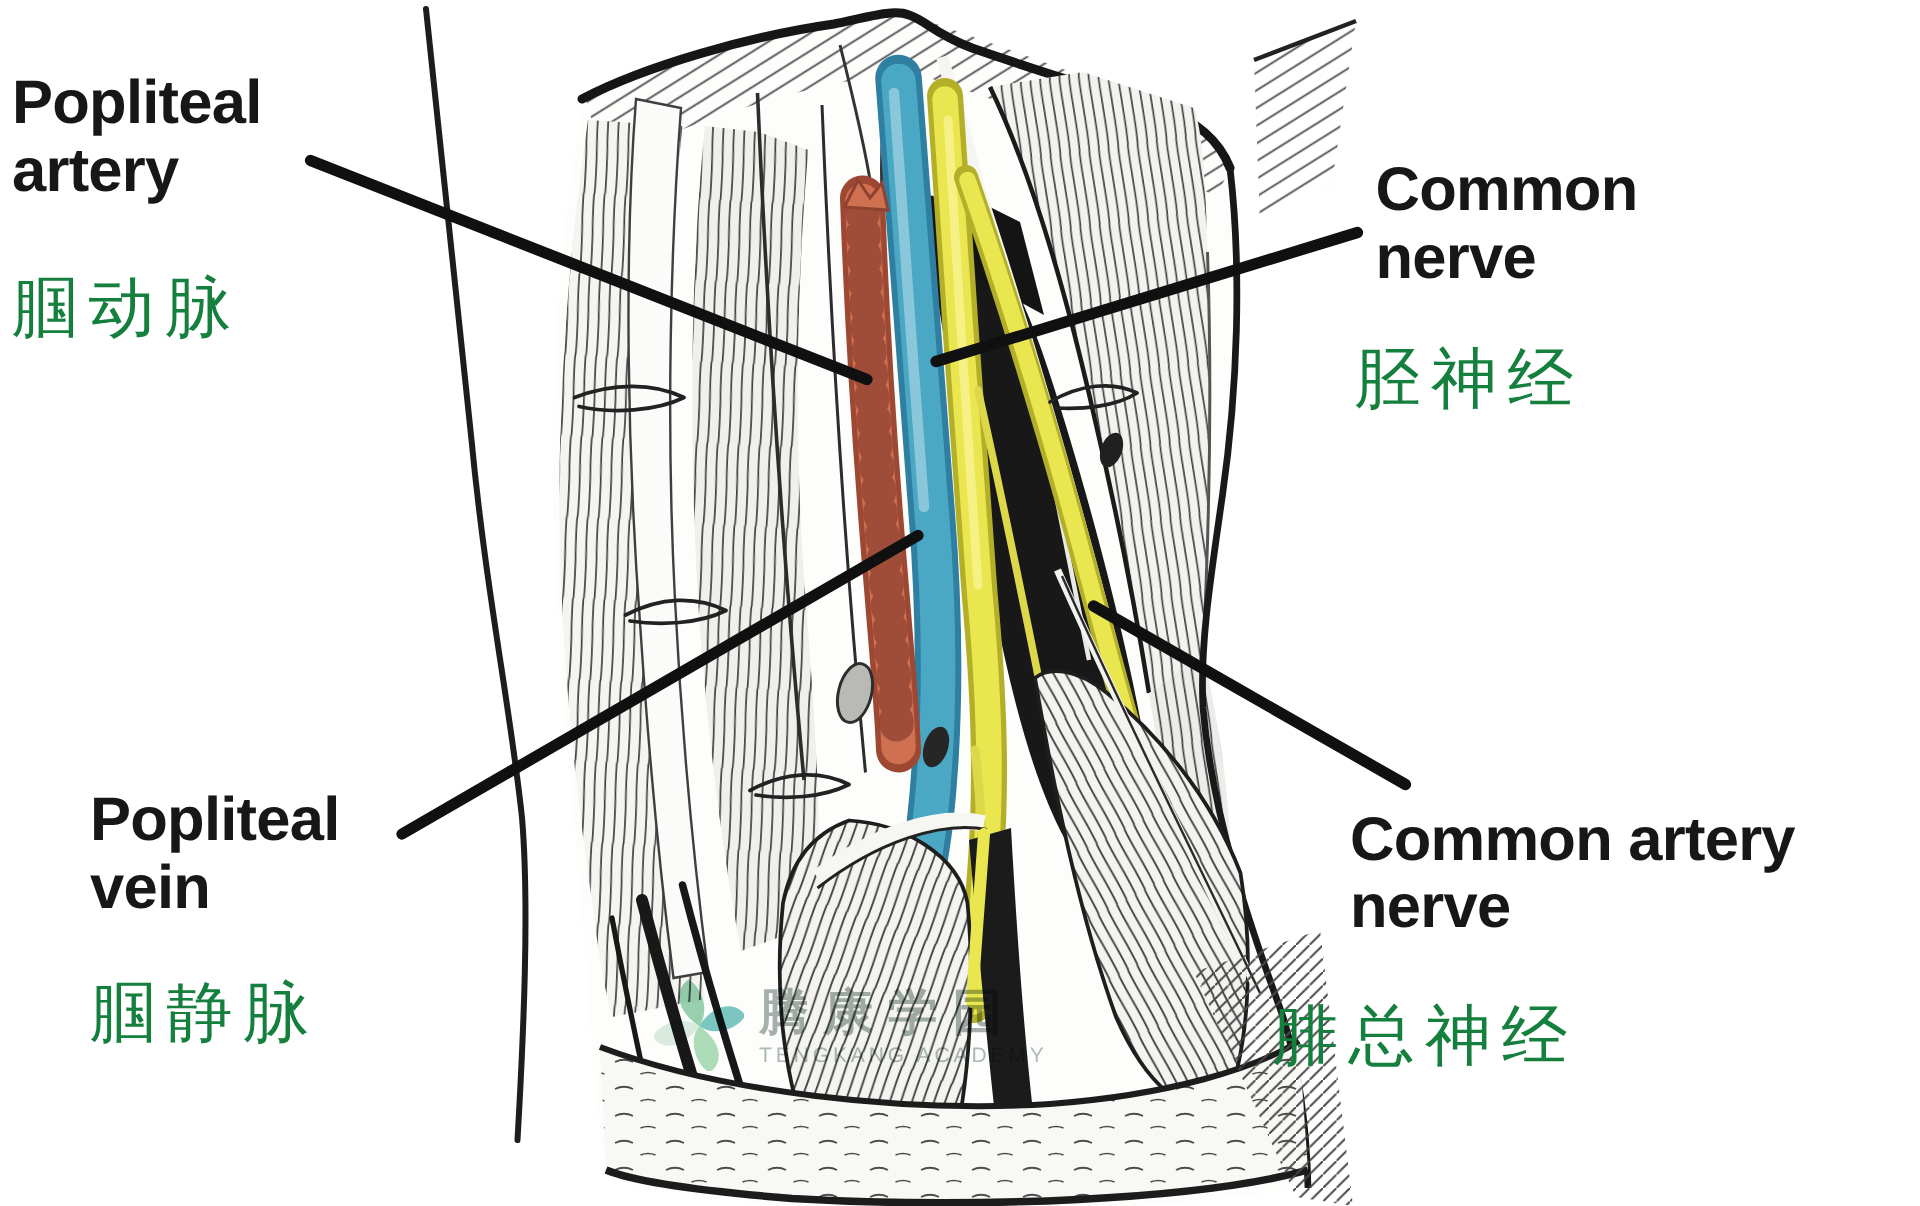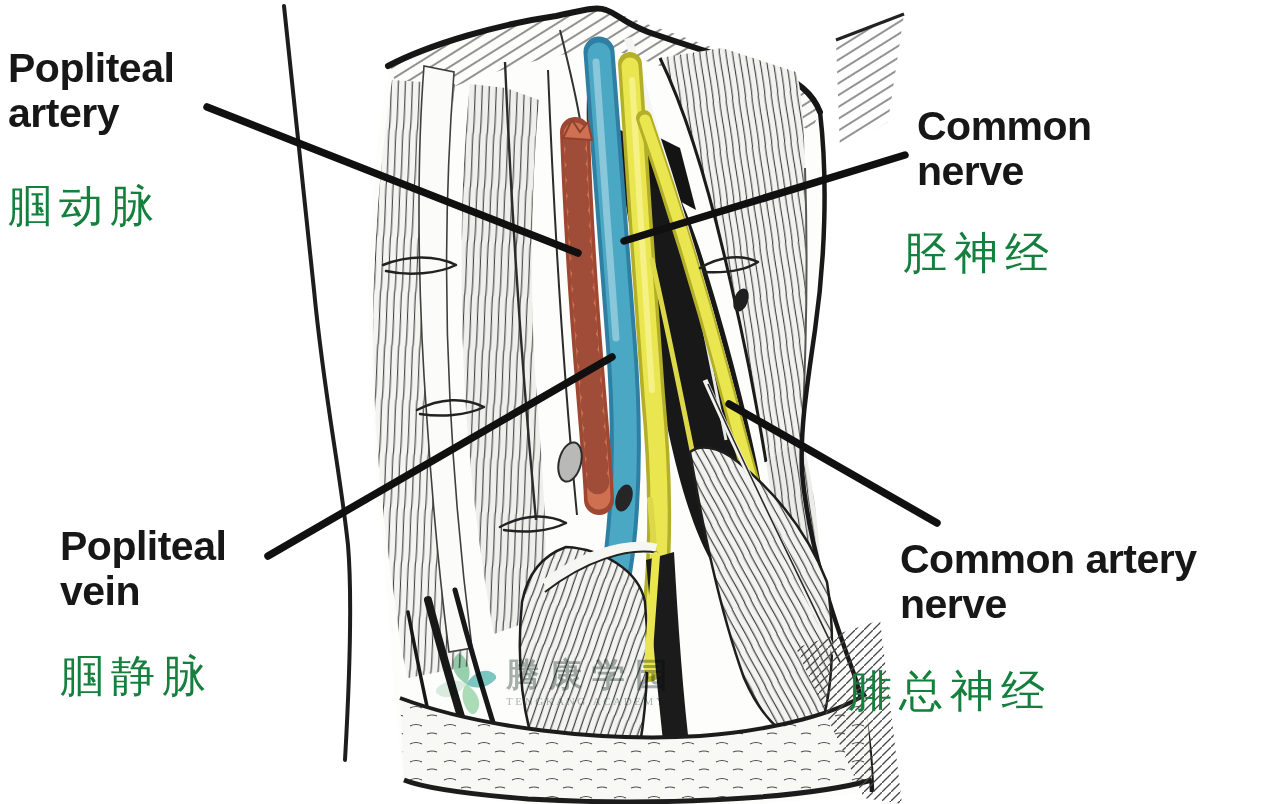--- a/index.html
+++ b/index.html
@@ -17,21 +17,21 @@
     position:absolute;z-index:3;color:#15803d;font-size:44px;line-height:50px;
     letter-spacing:7px;font-weight:400;white-space:nowrap;
   }
   .ta-c{text-align:left;}
   .watermark{
     position:absolute;z-index:2;display:flex;align-items:flex-start;
     mix-blend-mode:multiply;opacity:.78;
   }
   .wm-texts{margin-left:10px;padding-top:6px;}
   .wm-zh{font-size:33px;line-height:34px;letter-spacing:10px;color:#8d9c96;font-weight:bold;white-space:nowrap;}
-  .wm-en{font-size:11px;letter-spacing:2.6px;color:#97a8a1;margin-top:3px;white-space:nowrap;font-family:Liberation Serif, serif;}
+  .wm-en{font-size:14px;letter-spacing:2.6px;color:#97a8a1;margin-top:3px;white-space:nowrap;}
 </style>
 </head>
 <body>
 
 <div class="canvas">
 
   <svg class="fig" width="1280" height="804" viewBox="0 0 1280 804">
     <defs>
       <pattern id="pv" patternUnits="userSpaceOnUse" width="7" height="54" patternTransform="rotate(3)">
         <path d="M3.5,-2 C2.3,12 4.8,34 3.5,56" stroke="#3d3d3d" stroke-width="1.1" fill="none"></path>

